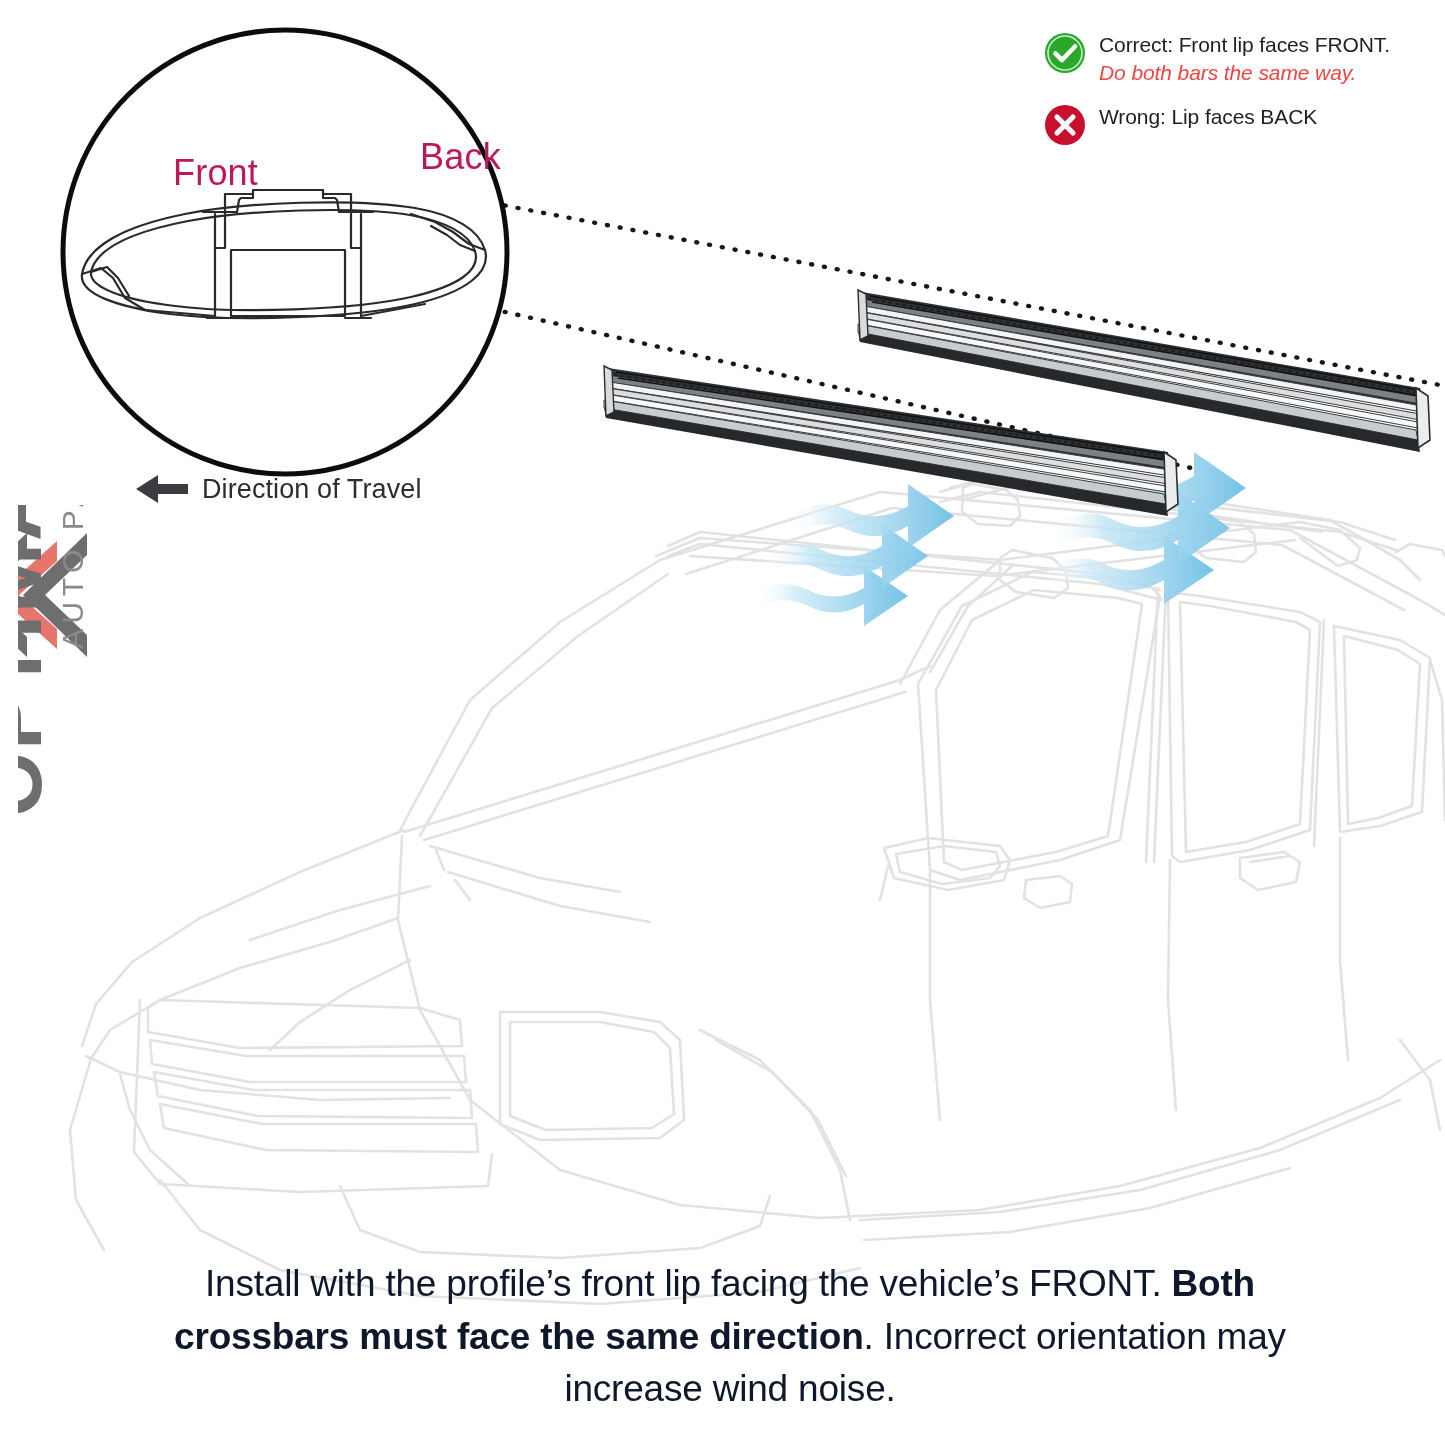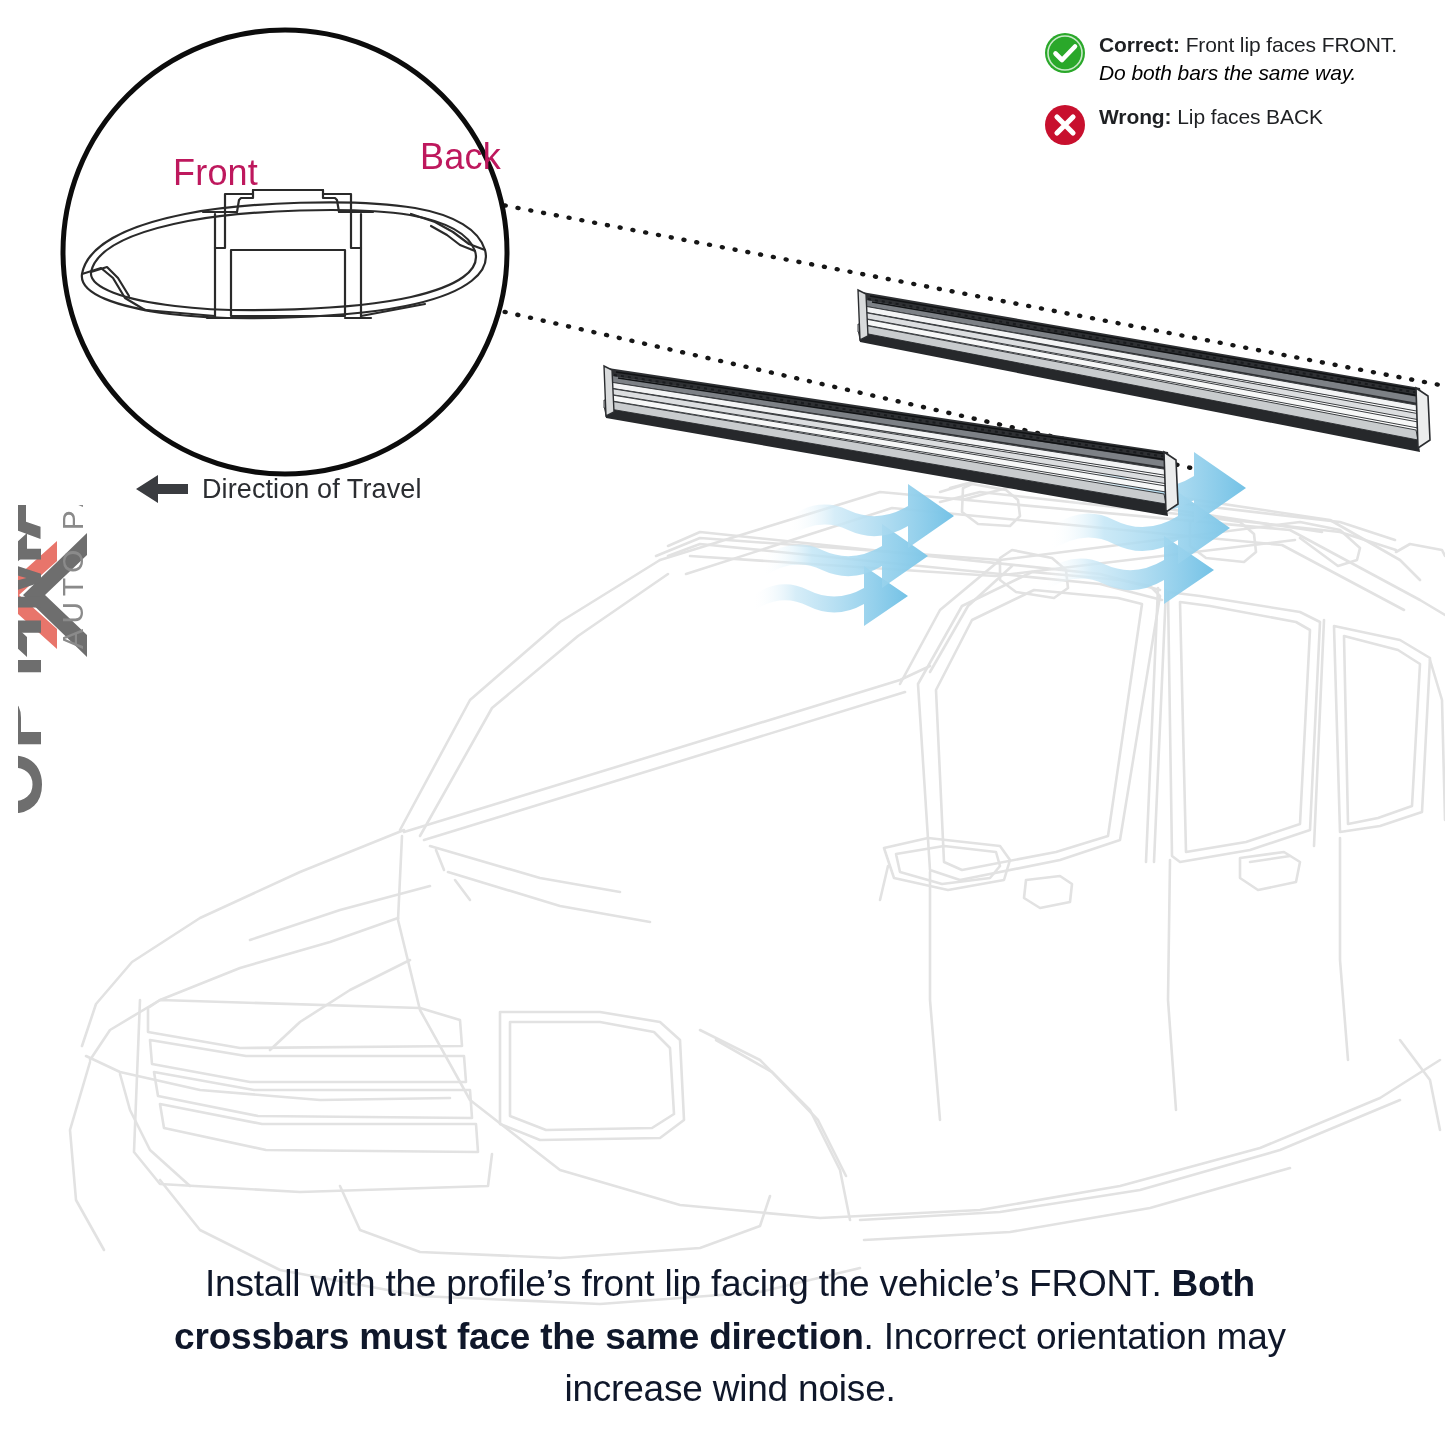--- a/index.html
+++ b/index.html
@@ -38,26 +38,26 @@
     height: 44px;
     margin-top: 1px;
   }
   .legend-text {
     font-size: 21px;
     line-height: 1.35;
     color: #1e2023;
     padding-top: 1px;
     letter-spacing: -0.1px;
   }
-  .legend-text b { font-weight: 700; }
+  .legend-text b { font-weight: 400; }
   .legend-sub {
     display: block;
     font-style: italic;
     font-size: 21px;
-    color: #000000;
+    color: #ef4444;
   }
 
   
   #detail-circle {
     position: absolute;
     left: 55px;
     top: 22px;
     width: 460px;
     height: 460px;
   }

